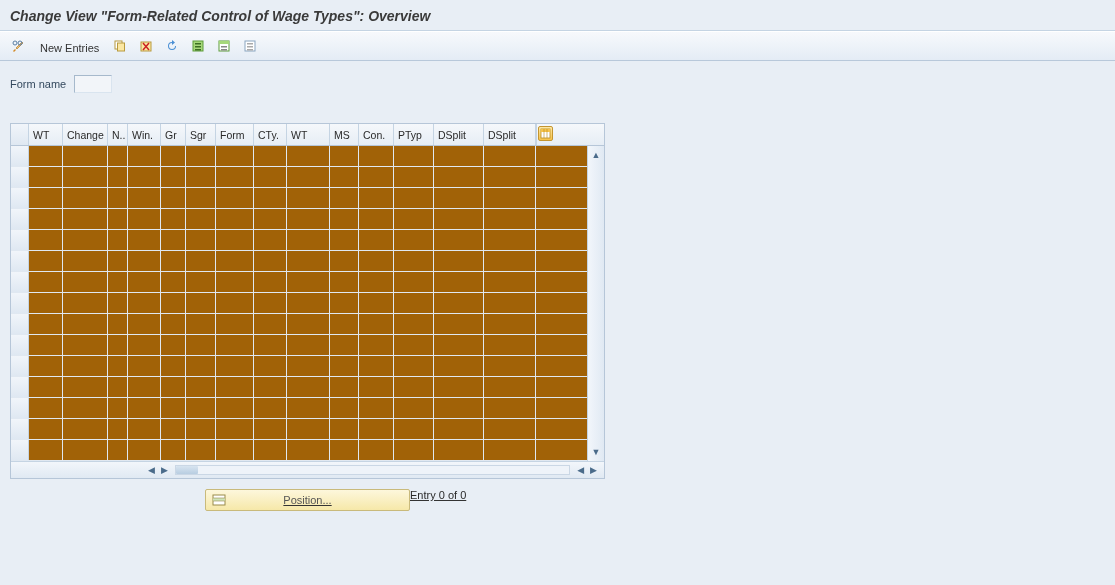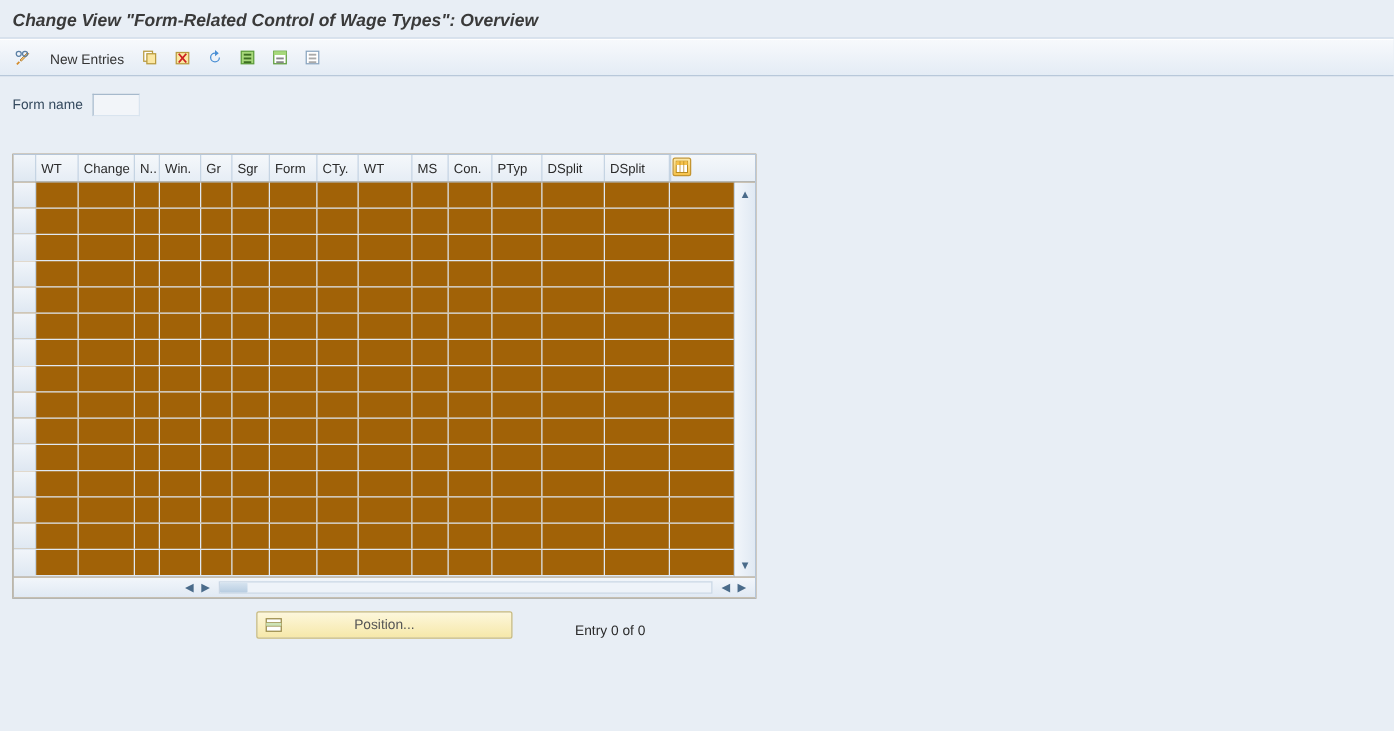--- a/index.html
+++ b/index.html
@@ -160,22 +160,23 @@
     }
     .hscroll .track .thumb {
       width: 22px; height: 8px;
       background: linear-gradient(#d7e4f0,#b8cde1);
       border-radius: 1px;
       margin-left: 0;
     }
     .bottom-row {
       width: 595px;
       display: flex;
-      align-items: flex-end;
+      align-items: flex-start;
       padding: 10px 0 0 0;
+      text-decoration: underline;
     }
     .position-btn {
       margin-left: 195px;
       width: 205px;
       height: 22px;
       background: linear-gradient(#fdf7dc,#f6e8a9);
       border: 1px solid #c9ba7b;
       border-radius: 2px;
       display: flex;
       align-items: center;
@@ -184,21 +185,20 @@
       cursor: pointer;
       position: relative;
     }
     .position-btn .picon {
       position:absolute; left:6px;
       width: 14px; height: 14px;
       display:flex;align-items:center;justify-content:center;
     }
     .position-btn span.label { font-size: 11px; color: #555; }
     .entry-count {
-      margin-left: 50px;
       color: #2a2a2a;
     }
     
     .c1{width:34px}.c2{width:45px}.c3{width:20px}.c4{width:33px}.c5{width:25px}
     .c6{width:30px}.c7{width:38px}.c8{width:33px}.c9{width:43px}.c10{width:29px}
     .c11{width:35px}.c12{width:40px}.c13{width:50px}.c14{width:52px}
     svg { display: block; }
   </style>
 </head>
 <body>

